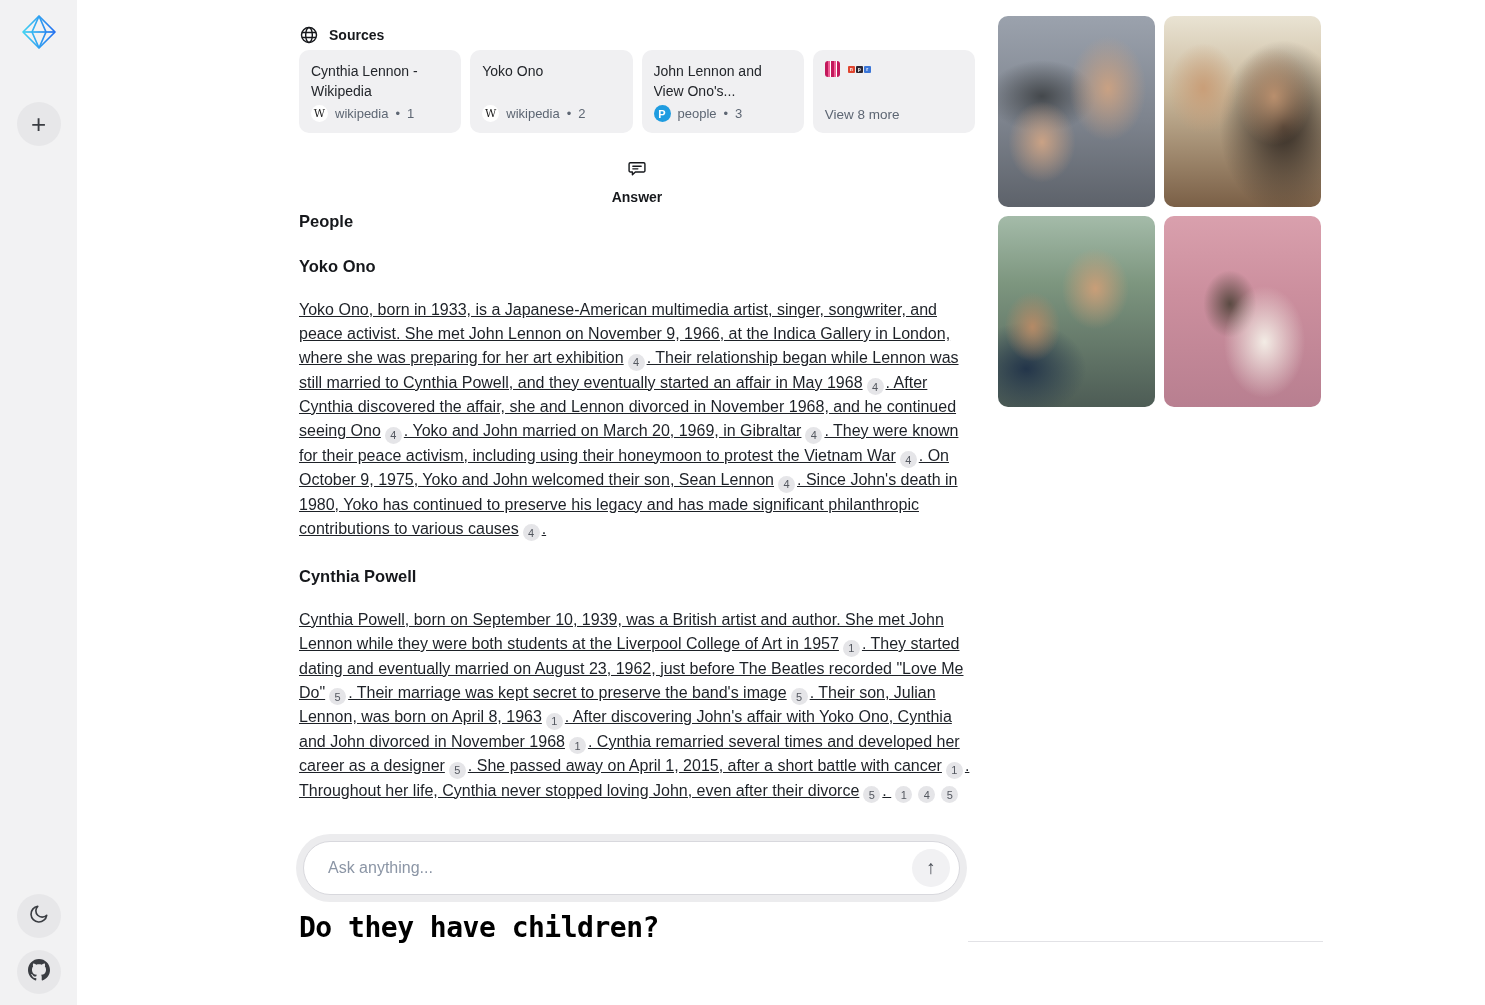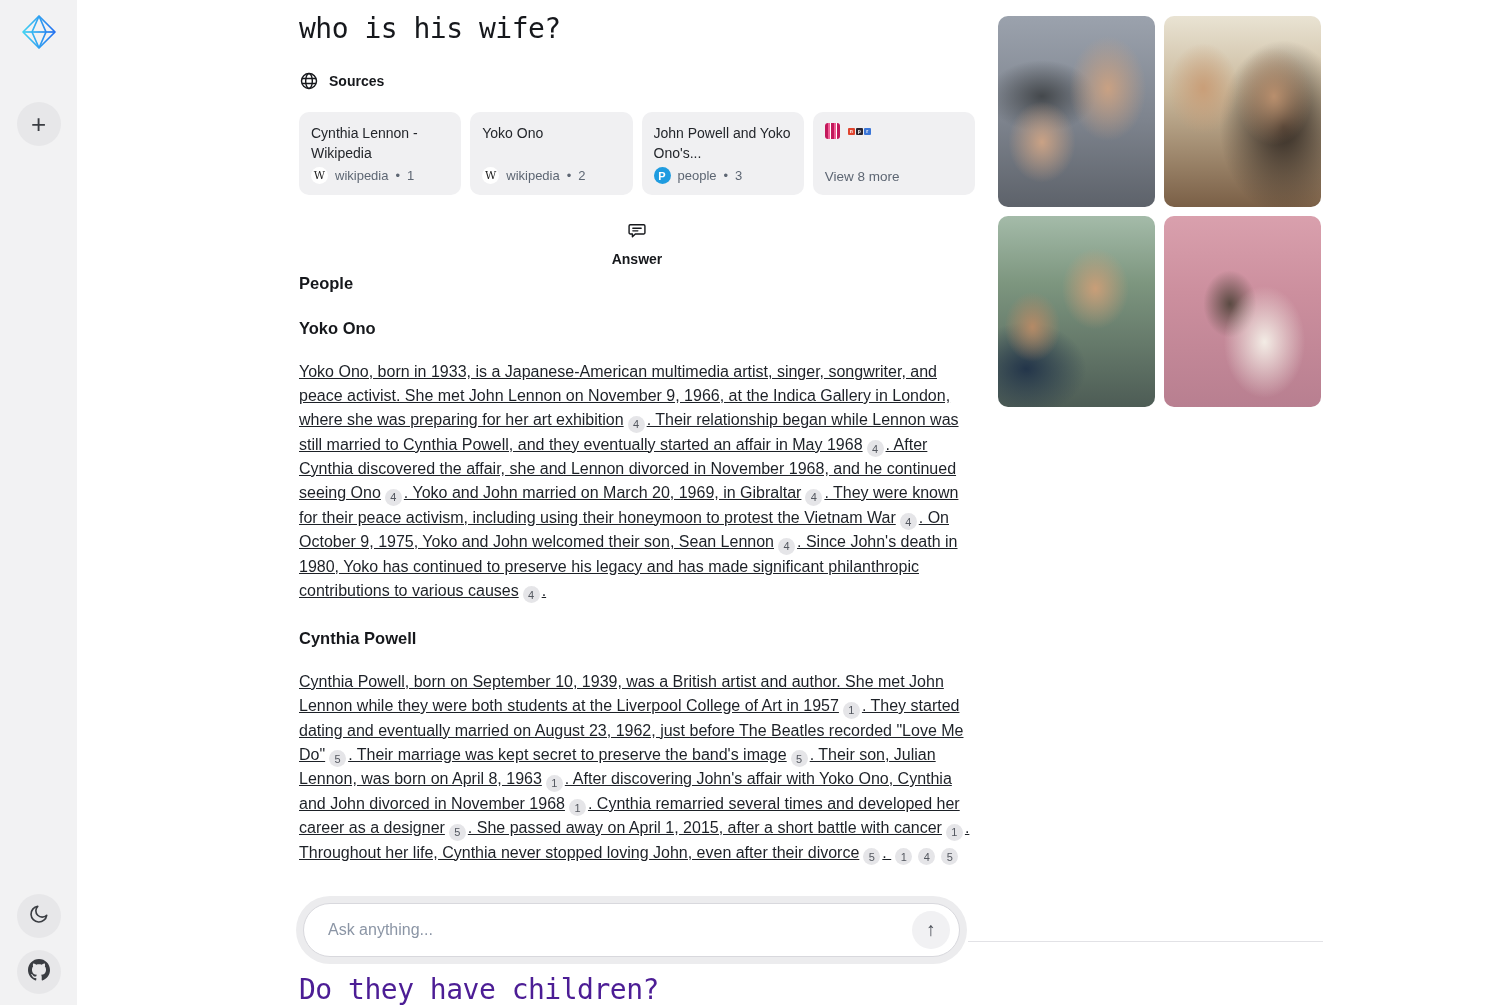--- a/index.html
+++ b/index.html
@@ -22,21 +22,21 @@
 
   
   .main { position:absolute; left:299px; top:0; width:676px; }
   .q-title { margin-top:12px; font-family:"DejaVu Sans Mono","Liberation Mono",monospace;
     font-size:28px; line-height:34px; font-weight:500; color:#16181c; letter-spacing:-0.5px; }
 
   .sec-head { margin-top:24px; display:flex; align-items:center; gap:10px;
     font-size:14px; font-weight:700; color:#16181c; height:22px; }
   .sec-head svg { display:block; }
 
-  .cards { margin-top:20px; display:flex; gap:9px; }
+  .cards { margin-top:4px; display:flex; gap:9px; }
   .card { flex:1 1 0; height:83px; background:#f0f0f2; border-radius:10px;
     padding:11px 12px; cursor:pointer; display:flex; flex-direction:column;
     justify-content:space-between; }
   .card-title { font-size:14px; line-height:20px; color:#23262b;
     display:-webkit-box; -webkit-line-clamp:2; -webkit-box-orient:vertical; overflow:hidden; }
   .card-site { display:flex; align-items:center; gap:7px; font-size:13px; color:#5d6673; }
   .fav-wiki { width:17px; height:17px; border-radius:50%; background:#fff;
     display:inline-flex; align-items:center; justify-content:center;
     font-family:"DejaVu Serif","Liberation Serif",serif; font-size:11px; color:#222; }
   .fav-people { width:17px; height:17px; border-radius:50%; background:#1f9ce0;
@@ -68,21 +68,21 @@
     background:#fff; border:1px solid #d8d8dd; border-radius:28px;
     box-shadow:0 0 0 7px #ececee; display:flex; align-items:center; padding:0 9px 0 24px; }
   .composer input { flex:1; border:none; outline:none; font-size:16px;
     font-family:"Liberation Sans","DejaVu Sans",sans-serif; color:#701a75; background:transparent; }
   .composer input::placeholder { color:#8b95a5; }
   .send-btn { width:38px; height:38px; border-radius:50%; background:#f1f1f3;
     border:none; display:flex; align-items:center; justify-content:center;
     font-size:19px; color:#4e525a; cursor:pointer; }
 
   .next-q { margin-top:16px; font-family:"DejaVu Sans Mono","Liberation Mono",monospace;
-    font-size:28px; line-height:34px; font-weight:400; color:#4c1d95; letter-spacing:-0.5px; }
+    font-size:28px; line-height:34px; font-weight:700; color:#000000; letter-spacing:-0.5px; }
 
   
   .images { position:absolute; left:998px; top:16px; width:325px;
     display:grid; grid-template-columns:157px 157px; grid-auto-rows:191px; gap:9px 9px; }
   .img { border-radius:10px; cursor:pointer; }
   .img-1 { background:
     radial-gradient(ellipse 55px 75px at 70% 38%, #c9a183 0%, rgba(201,161,131,0) 70%),
     radial-gradient(ellipse 48px 58px at 28% 66%, #caa285 0%, rgba(202,162,133,0) 70%),
     radial-gradient(ellipse 72px 48px at 28% 42%, #44484c 0%, rgba(68,72,76,0) 75%),
     linear-gradient(180deg,#9ba2ad 0%,#7d838d 55%,#5d626a 100%); }
@@ -136,21 +136,20 @@
     <span>
       <svg width="22" height="22" viewBox="0 0 24 24" fill="#3a3d42">
         <path d="M12 0C5.37 0 0 5.37 0 12c0 5.3 3.438 9.8 8.205 11.385.6.11.82-.26.82-.577 0-.285-.01-1.04-.015-2.04-3.338.724-4.042-1.61-4.042-1.61-.546-1.385-1.333-1.754-1.333-1.754-1.09-.744.083-.729.083-.729 1.205.085 1.84 1.237 1.84 1.237 1.07 1.834 2.807 1.304 3.492.997.108-.775.418-1.305.762-1.605-2.665-.305-5.467-1.334-5.467-5.93 0-1.31.468-2.38 1.236-3.22-.124-.303-.536-1.523.117-3.176 0 0 1.008-.322 3.3 1.23.957-.266 1.983-.399 3.003-.404 1.02.005 2.047.138 3.006.404 2.29-1.552 3.297-1.23 3.297-1.23.655 1.653.243 2.873.12 3.176.77.84 1.235 1.91 1.235 3.22 0 4.61-2.807 5.625-5.48 5.92.43.37.813 1.103.813 2.222 0 1.606-.015 2.898-.015 3.293 0 .32.216.694.825.576C20.565 21.795 24 17.295 24 12c0-6.63-5.37-12-12-12z"></path>
       </svg>
     </span>
   </div>
 </nav>
 
 <main class="main">
 
-  <h1 class="q-title">who is his wife?</h1>
 
   <div class="sec-head">
     <span>
       <svg width="20" height="20" viewBox="0 0 24 24" fill="none" stroke="#16181c" stroke-width="1.7">
         <circle cx="12" cy="12" r="9"></circle>
         <ellipse cx="12" cy="12" rx="4" ry="9"></ellipse>
         <path d="M3.6 9 H20.4 M3.6 15 H20.4"></path>
       </svg>
     </span>
     <span>Sources</span>
@@ -169,21 +168,21 @@
     <div class="card">
       <div class="card-title">Yoko Ono</div>
       <div class="card-site">
         <span class="fav-wiki">W</span>
         <span>wikipedia</span>
         <span>•</span>
         <span>2</span>
       </div>
     </div>
     <div class="card">
-      <div class="card-title">John Powell and Yoko Ono's...</div>
+      <div class="card-title">John Lennon and View Ono's...</div>
       <div class="card-site">
         <span class="fav-people">P</span>
         <span>people</span>
         <span>•</span>
         <span>3</span>
       </div>
     </div>
     <div class="card">
       <div class="more-favs">
         <span class="fav-bio"></span>

